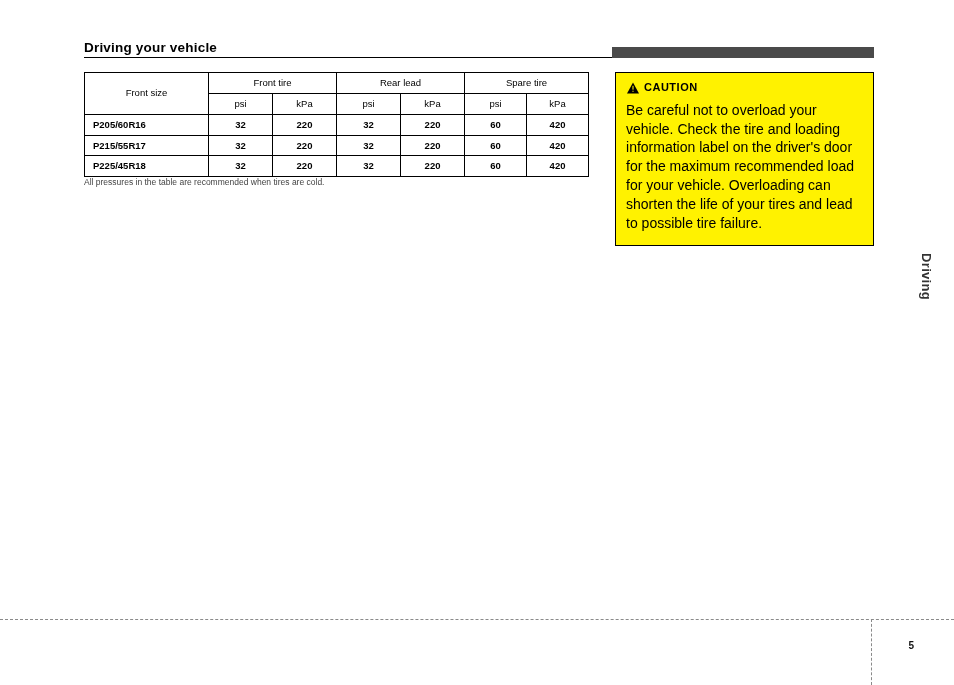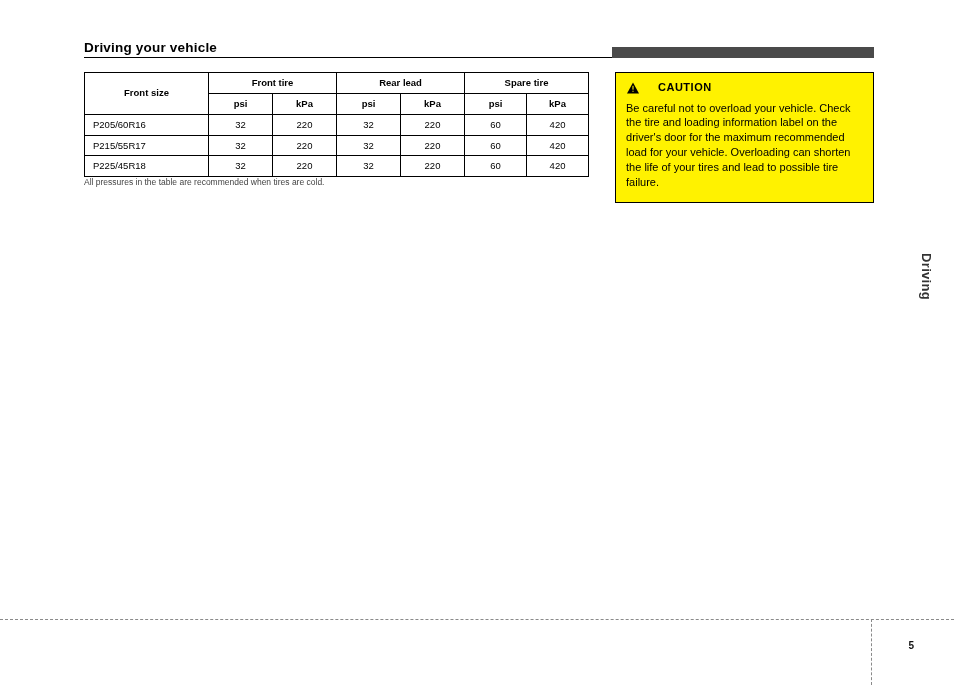--- a/index.html
+++ b/index.html
@@ -57,52 +57,53 @@
     border-collapse: collapse;
     width: 504px;
     table-layout: fixed;
   }
   table.spec th, table.spec td {
     border: 1px solid #000;
     padding: 4px 6px;
     font-size: 9.5px;
     text-align: center;
     vertical-align: middle;
+    font-weight: bold;
   }
   table.spec th {
     font-weight: 400;
   }
-  table.spec .colh { font-weight: 700; }
+  table.spec .colh { font-weight: 400; }
   table.spec td.rowlabel { text-align: left; padding-left: 8px; }
   .note {
     font-size: 8.5px;
     color: #444;
     width: 504px;
   }
   .caution {
     background: #fff200;
     border: 1px solid #000;
     width: 262px;
     padding: 8px 10px 12px 10px;
   }
   .caution-head {
     display: flex;
     align-items: center;
-    gap: 18px;
+    gap: 4px;
     font-weight: 700;
     font-size: 11px;
     letter-spacing: 0.5px;
     margin-bottom: 6px;
   }
   .caution-icon {
     width: 14px; height: 12px;
     flex: 0 0 auto;
   }
   .caution-body {
-    font-size: 11px;
+    font-size: 14px;
     line-height: 1.35;
   }
   
   .dash-h {
     position: absolute;
     left: 0; right: 0;
     top: 619px;
     border-top: 1px dashed #8a8a8a;
   }
   .dash-v {

